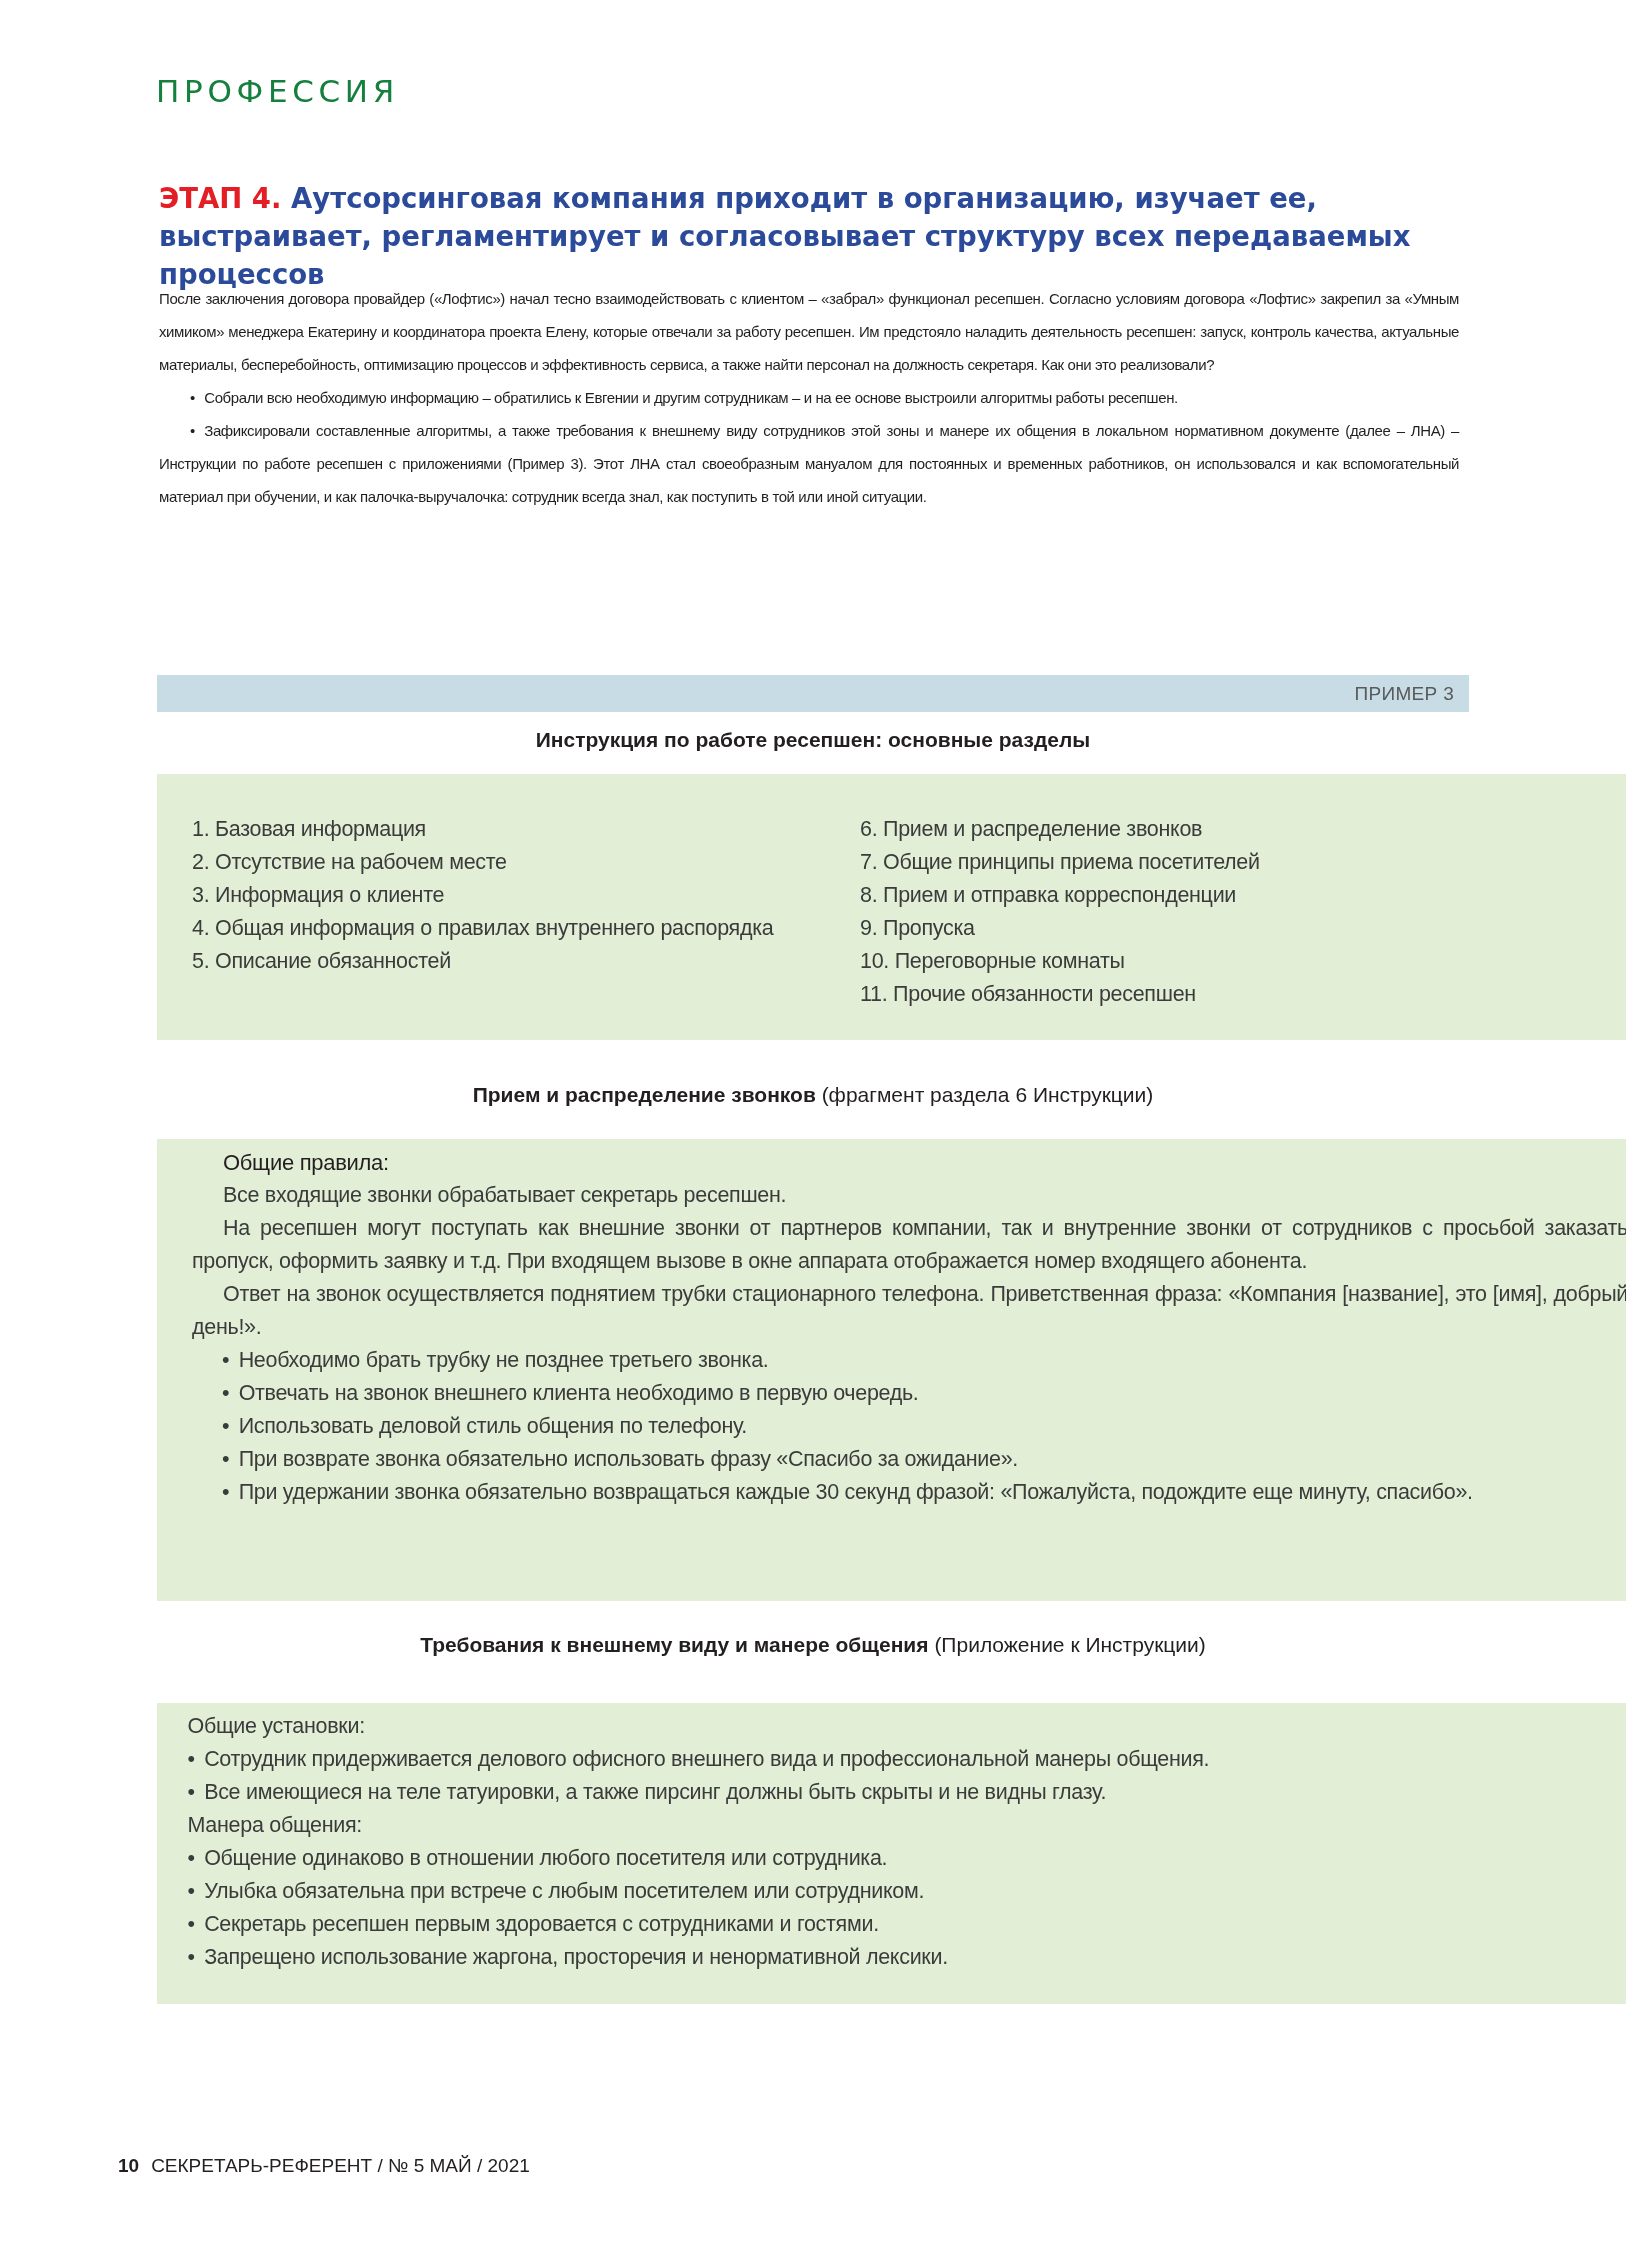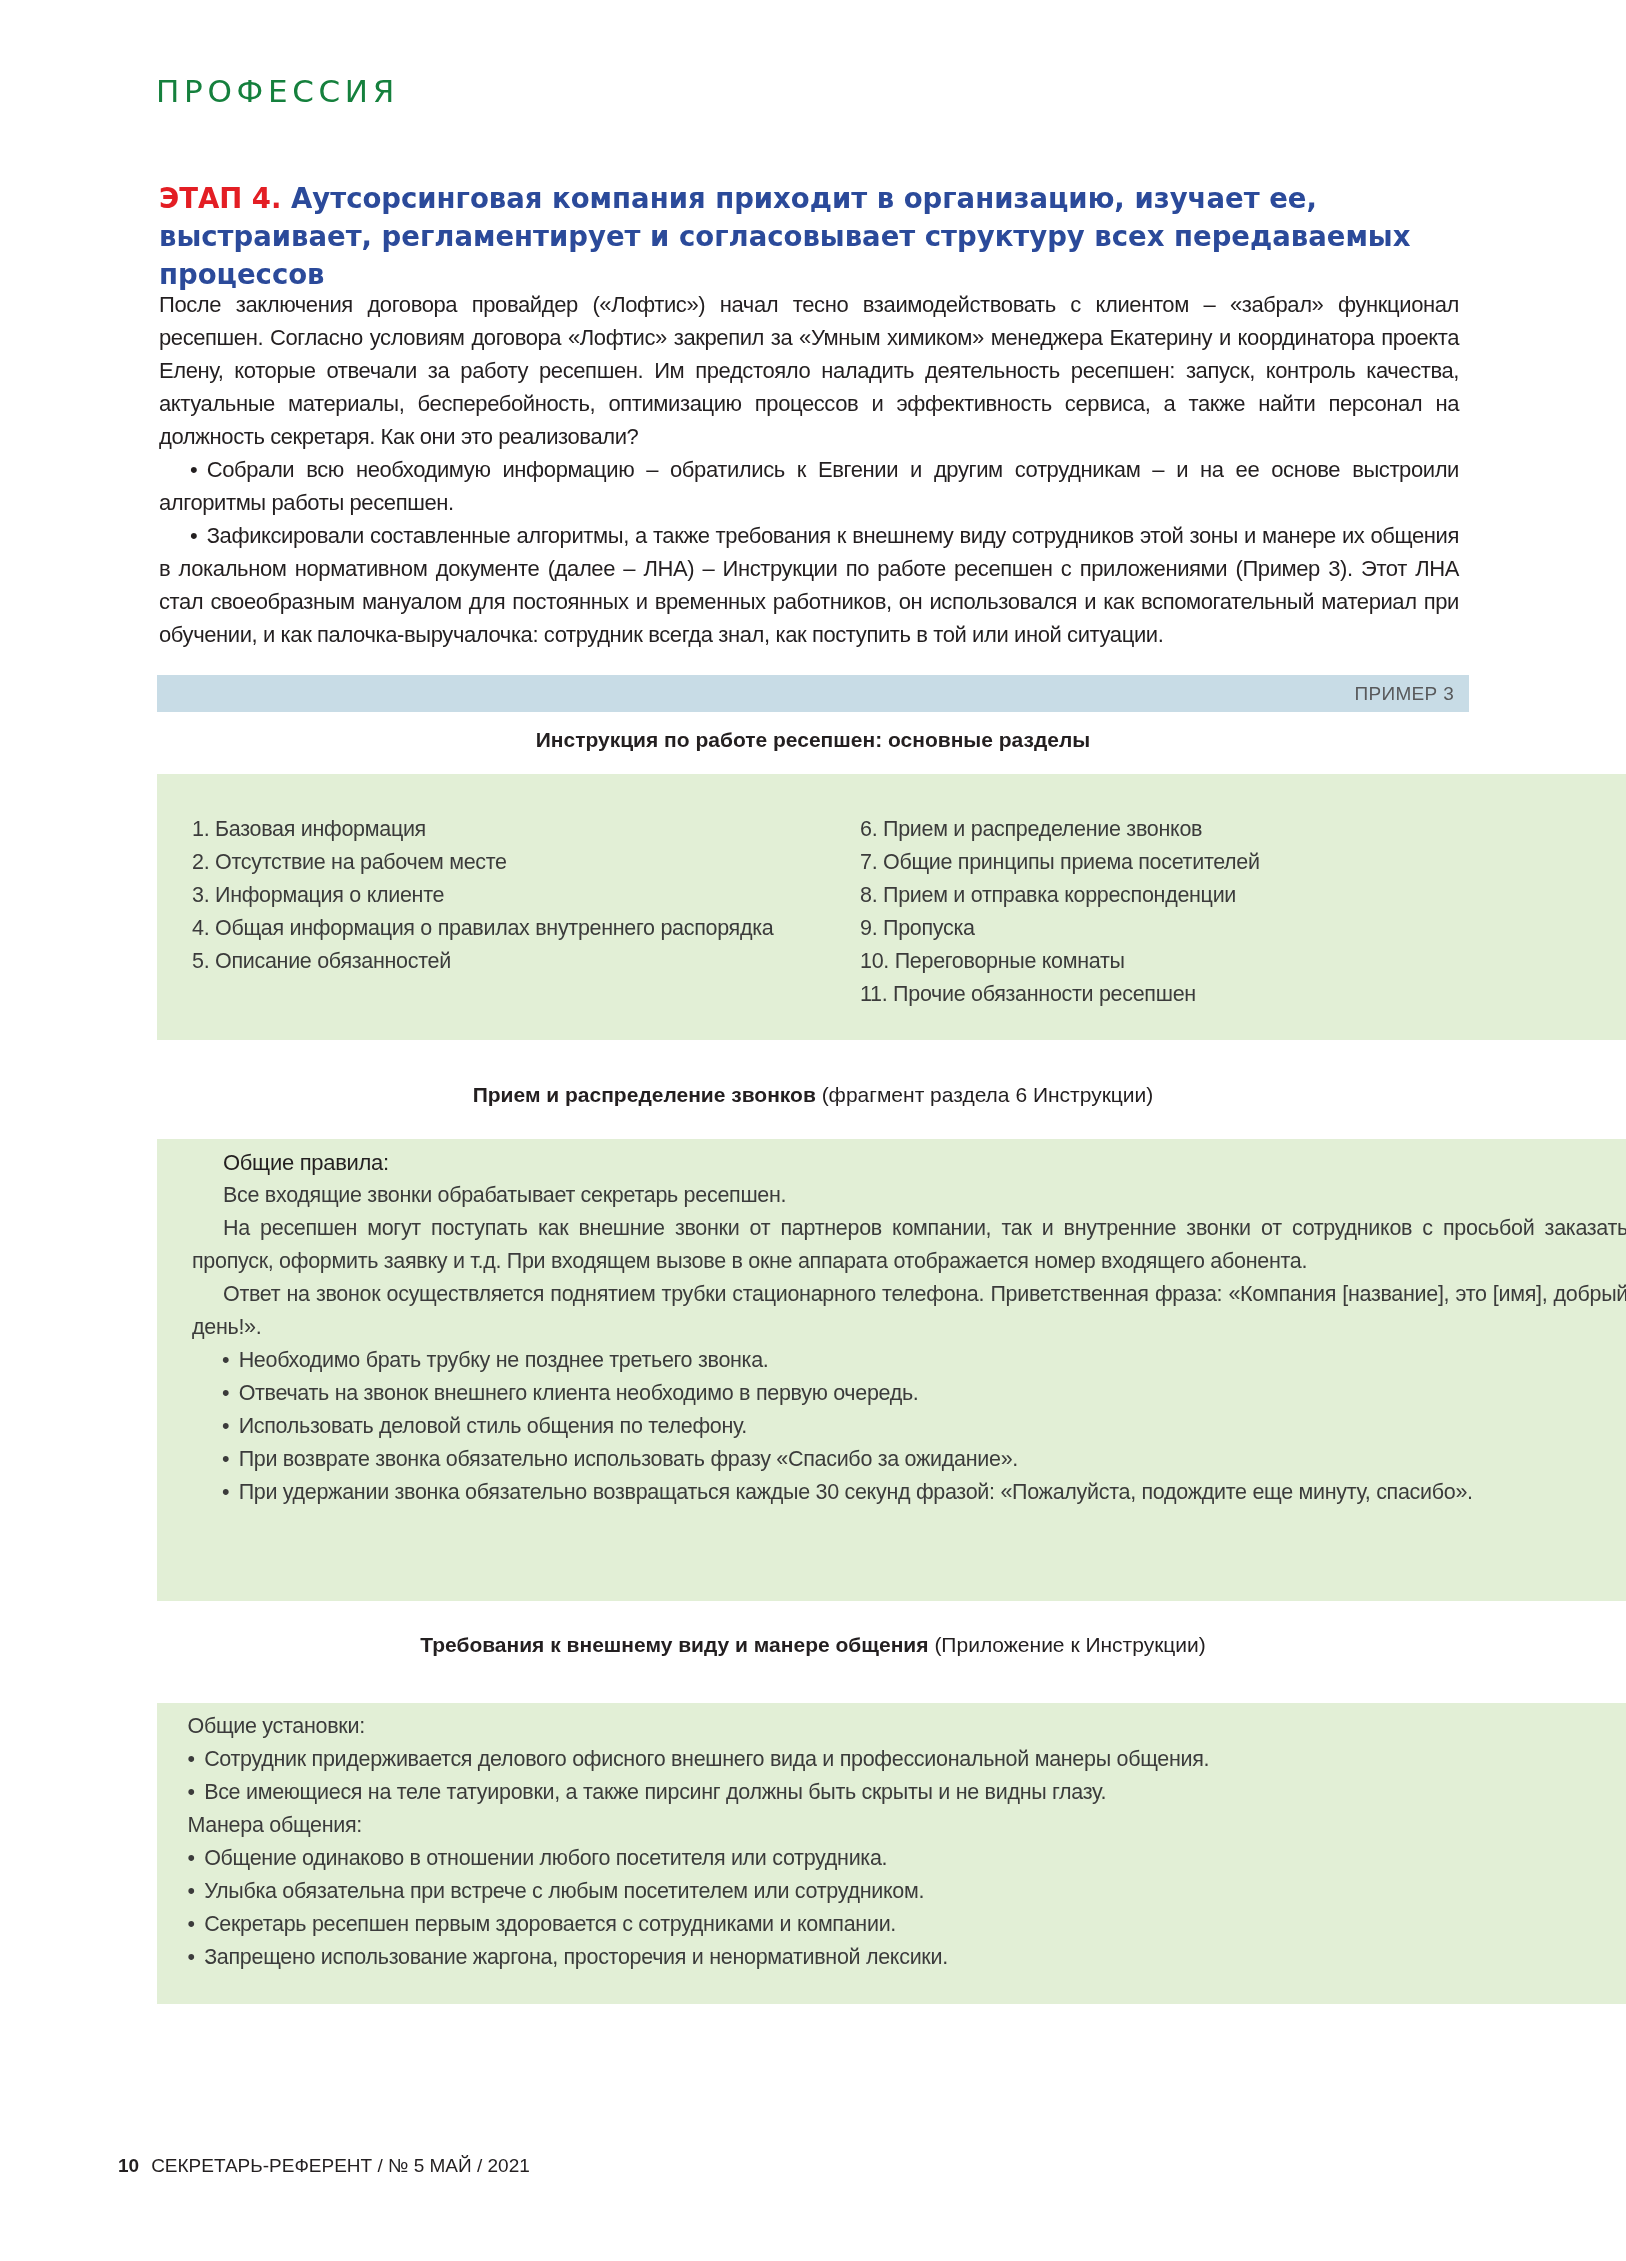--- a/index.html
+++ b/index.html
@@ -3,21 +3,21 @@
 <meta charset="utf-8">
 <style>
   html, body { margin: 0; padding: 0; background: #ffffff; }
   body { width: 1626px; height: 2261px; position: relative; overflow: hidden;
          font-family: "Liberation Sans", "DejaVu Sans", sans-serif; color: #231f20; }
   .section-label { position: absolute; left: 156px; top: 73px; font-size: 31px; letter-spacing: 4.7px;
                    color: #15803d; font-family: "DejaVu Sans", sans-serif; font-weight: normal; }
   .stage-heading { position: absolute; left: 159px; top: 179px; width: 1276px; font-size: 27.5px;
                    font-weight: bold; line-height: 38px; color: #2b4a9a; font-family: "DejaVu Sans", sans-serif; }
   .stage-heading .stage-num { color: #e31e24; }
-  .intro { position: absolute; left: 159px; top: 288px; width: 1300px; font-size: 22px; line-height: 33px;
+  .intro { position: absolute; left: 159px; top: 282px; width: 1300px; font-size: 15px; line-height: 33px;
            text-align: justify; letter-spacing: -0.4px; font-family: "Liberation Sans", sans-serif; }
   .intro p { margin: 0; }
   .intro .bullet { text-indent: 31px; }
   .intro .bullet .dot { margin-right: 9.4px; }
   .example-bar { position: absolute; left: 157px; top: 675px; width: 1312px; height: 37px; background: #c8dce6;
                  display: flex; justify-content: flex-end; align-items: center; }
   .example-bar span { font-size: 19px; color: #58595b; margin-right: 15px; letter-spacing: 0.3px; }
   .box-title { position: absolute; left: 157px; width: 1312px; text-align: center; font-size: 21px; }
   .box-title b { font-weight: bold; }
   .green-box { position: absolute; left: 157px; width: 1505px; background: #e2efd6; box-sizing: border-box;
@@ -101,20 +101,20 @@
   <b>Требования к внешнему виду и манере общения</b><span> (Приложение к Инструкции)</span>
 </div>
 
 <div class="green-box manner">
   <p class="b" style="margin-left:-17.5px;">Общие установки:</p>
   <p class="b"><span class="dot">•</span><span>Сотрудник придерживается делового офисного внешнего вида и профессиональной манеры общения.</span></p>
   <p class="b"><span class="dot">•</span><span>Все имеющиеся на теле татуировки, а также пирсинг должны быть скрыты и не видны глазу.</span></p>
   <p class="b">Манера общения:</p>
   <p class="b"><span class="dot">•</span><span>Общение одинаково в отношении любого посетителя или сотрудника.</span></p>
   <p class="b"><span class="dot">•</span><span>Улыбка обязательна при встрече с любым посетителем или сотрудником.</span></p>
-  <p class="b"><span class="dot">•</span><span>Секретарь ресепшен первым здоровается с сотрудниками и компании.</span></p>
+  <p class="b"><span class="dot">•</span><span>Секретарь ресепшен первым здоровается с сотрудниками и гостями.</span></p>
   <p class="b"><span class="dot">•</span><span>Запрещено использование жаргона, просторечия и ненормативной лексики.</span></p>
 </div>
 
 <div class="footer">
   <span class="page">10</span><span>СЕКРЕТАРЬ-РЕФЕРЕНТ / № 5 МАЙ / 2021</span>
 </div>
 
 
 </body></html>

